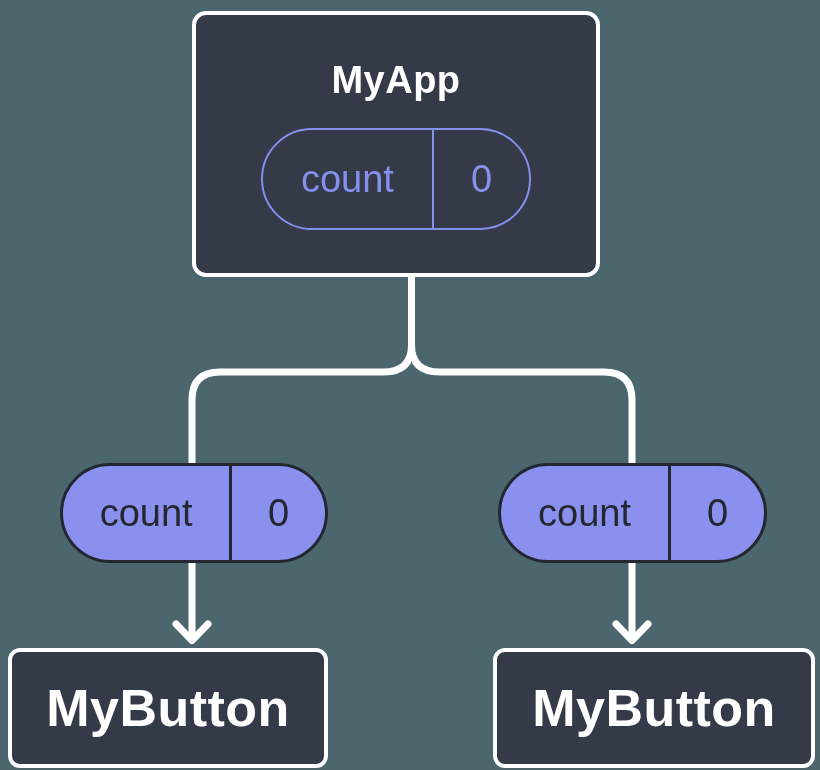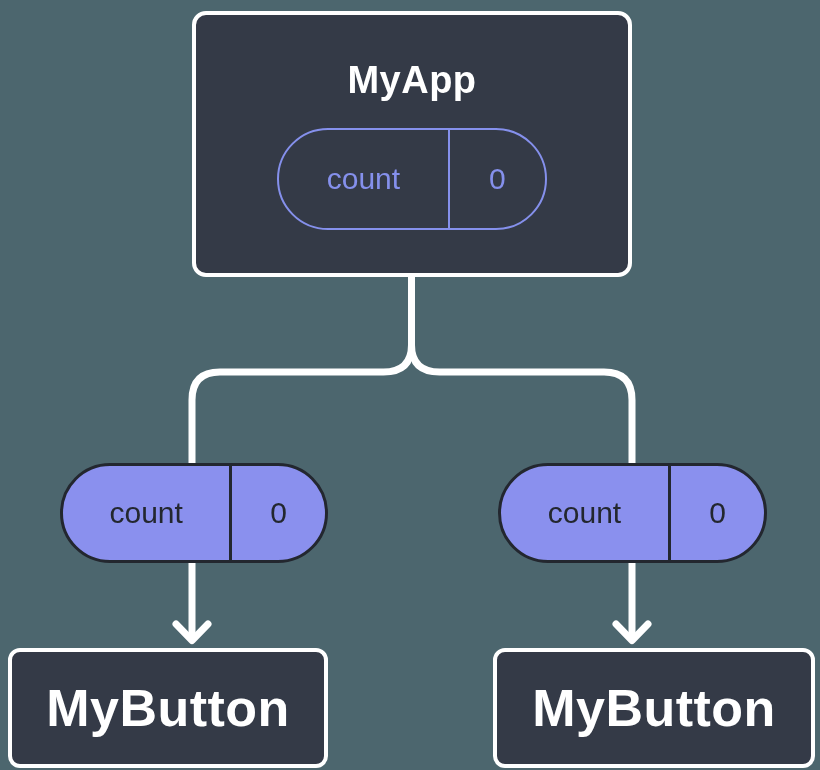--- a/index.html
+++ b/index.html
@@ -35,21 +35,21 @@
   }
   .node{
     position:absolute;
     background:var(--node-fill);
     border:4px solid var(--node-border);
     display:flex;
     flex-direction:column;
     align-items:center;
   }
   .node-parent{
-    left:192px;top:11px;width:440px;height:266px;
+    left:192px;top:11px;width:408px;height:266px;
     border-radius:14px;
   }
   .node-title{
     color:var(--title-text);
     font-weight:600;
     letter-spacing:.5px;
     white-space:nowrap;
   }
   .node-parent .node-title{
     margin-top:42px;
@@ -86,21 +86,21 @@
     border:3px solid var(--pill-dark);
     border-radius:50px;
     color:var(--pill-dark);
   }
   .pill-prop-left{left:60px;width:268px;}
   .pill-prop-right{left:498px;width:269px;}
   .pill-seg{
     display:flex;
     align-items:center;
     justify-content:center;
-    font-size:30px;
+    font-size:38px;
     font-weight:400;
     white-space:nowrap;
   }
   .pill-seg-label{flex:0 0 63.5%;}
   .pill-seg-value{flex:1 1 auto;}
   .pill-divider{
     width:2px;
     align-self:stretch;
     background:var(--pill-purple);
   }

